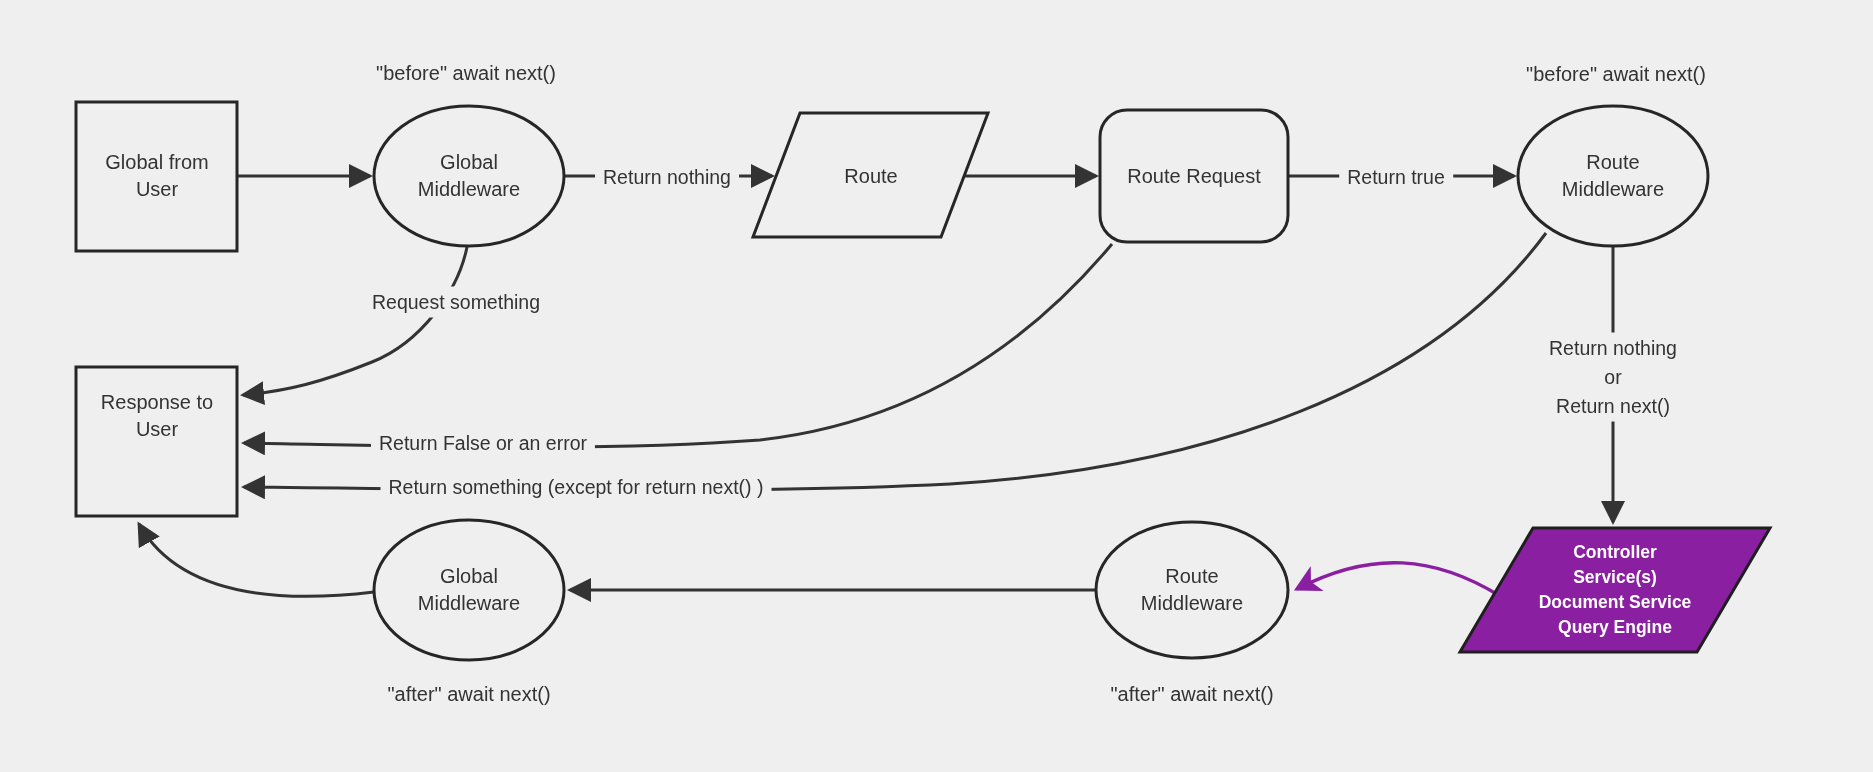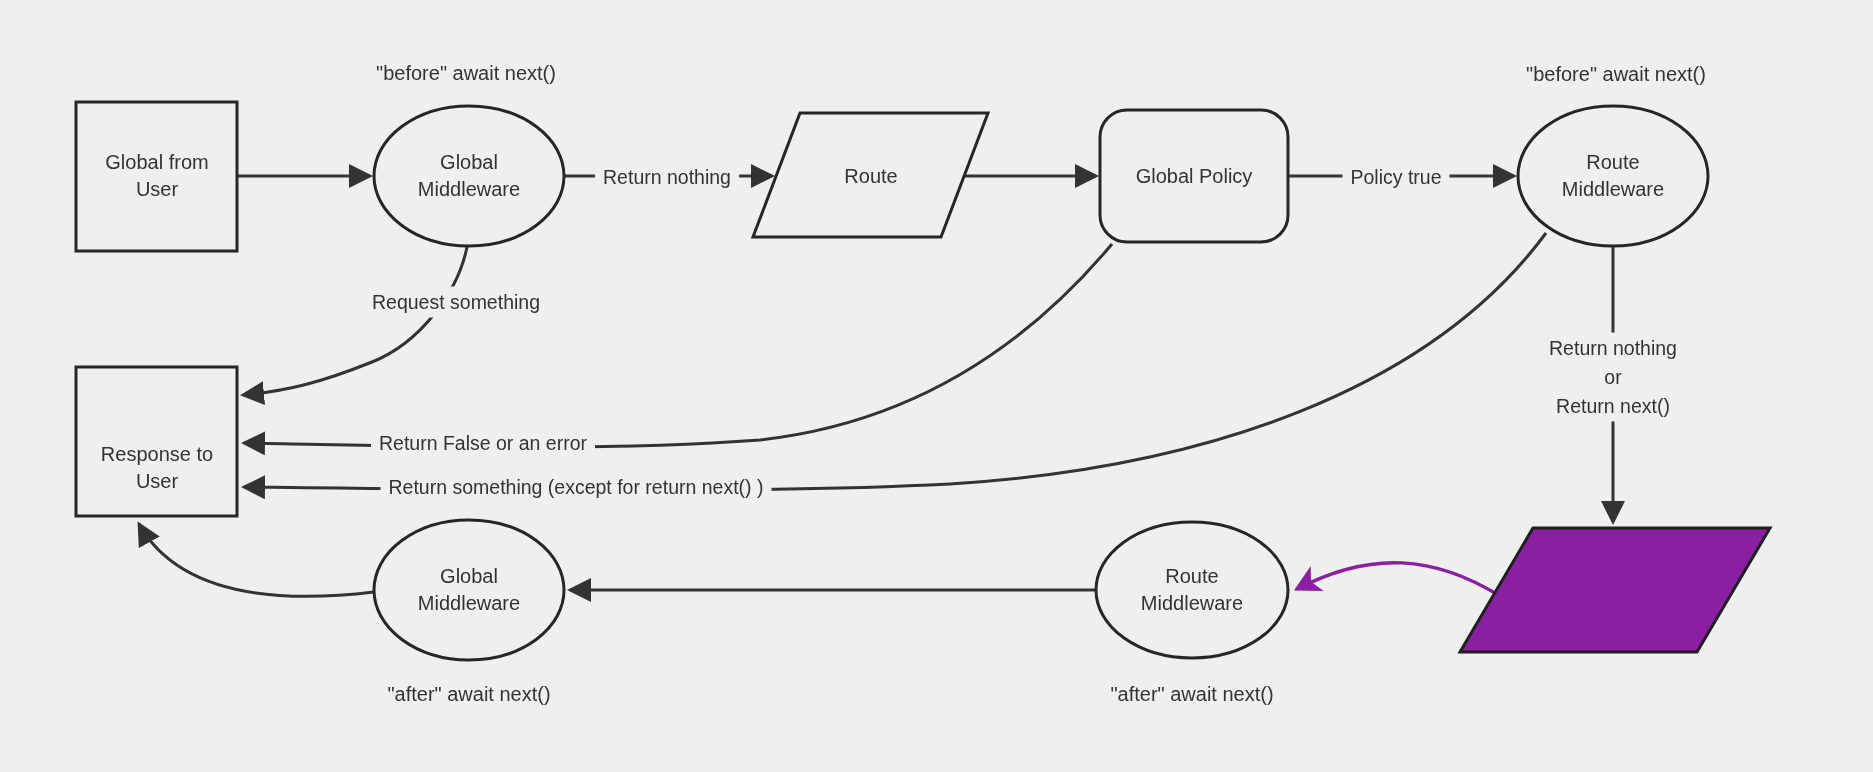--- a/index.html
+++ b/index.html
@@ -84,37 +84,41 @@
     <ellipse class="diagram-shape" cx="469" cy="590" rx="95" ry="70"></ellipse>
     <ellipse class="diagram-shape" cx="1192" cy="590" rx="96" ry="68"></ellipse>
     <polygon class="diagram-shape purple" points="1533,528 1770,528 1697,652 1460,652"></polygon>
   </svg>
 
   <div class="lbl node-lbl" style="left:157px;top:176px">Global from
 User</div>
   <div class="lbl node-lbl" style="left:469px;top:176px">Global
 Middleware</div>
   <div class="lbl node-lbl" style="left:871px;top:176px">Route</div>
-  <div class="lbl node-lbl" style="left:1194px;top:176px">Global Policy</div>
+  <div class="lbl node-lbl" style="left:1194px;top:176px">Route Request</div>
   <div class="lbl node-lbl" style="left:1613px;top:176px">Route
 Middleware</div>
-  <div class="lbl node-lbl" style="left:157px;top:468px">Response to
+  <div class="lbl node-lbl" style="left:157px;top:416px">Response to
 User</div>
   <div class="lbl node-lbl" style="left:469px;top:590px">Global
 Middleware</div>
   <div class="lbl node-lbl" style="left:1192px;top:590px">Route
 Middleware</div>
+  <div class="lbl node-lbl purple-lbl" style="left:1615px;top:590px">Controller
+Service(s)
+Document Service
+Query Engine</div>
 
   <div class="lbl annotation-lbl" style="left:466px;top:73px">"before" await next()</div>
   <div class="lbl annotation-lbl" style="left:1616px;top:74px">"before" await next()</div>
   <div class="lbl annotation-lbl" style="left:469px;top:694px">"after" await next()</div>
   <div class="lbl annotation-lbl" style="left:1192px;top:694px">"after" await next()</div>
 
   <div class="lbl edge-lbl" style="left:667px;top:177px">Return nothing</div>
-  <div class="lbl edge-lbl" style="left:1396px;top:177px">Policy true</div>
+  <div class="lbl edge-lbl" style="left:1396px;top:177px">Return true</div>
   <div class="lbl edge-lbl" style="left:456px;top:302px">Request something</div>
   <div class="lbl edge-lbl" style="left:576px;top:487px">Return something (except for return next() )</div>
   <div class="lbl edge-lbl" style="left:483px;top:443px">Return False or an error</div>
   <div class="lbl edge-lbl" style="left:1613px;top:377px">Return nothing
 or
 Return next()</div>
 
 </div>
 
 </body></html>

